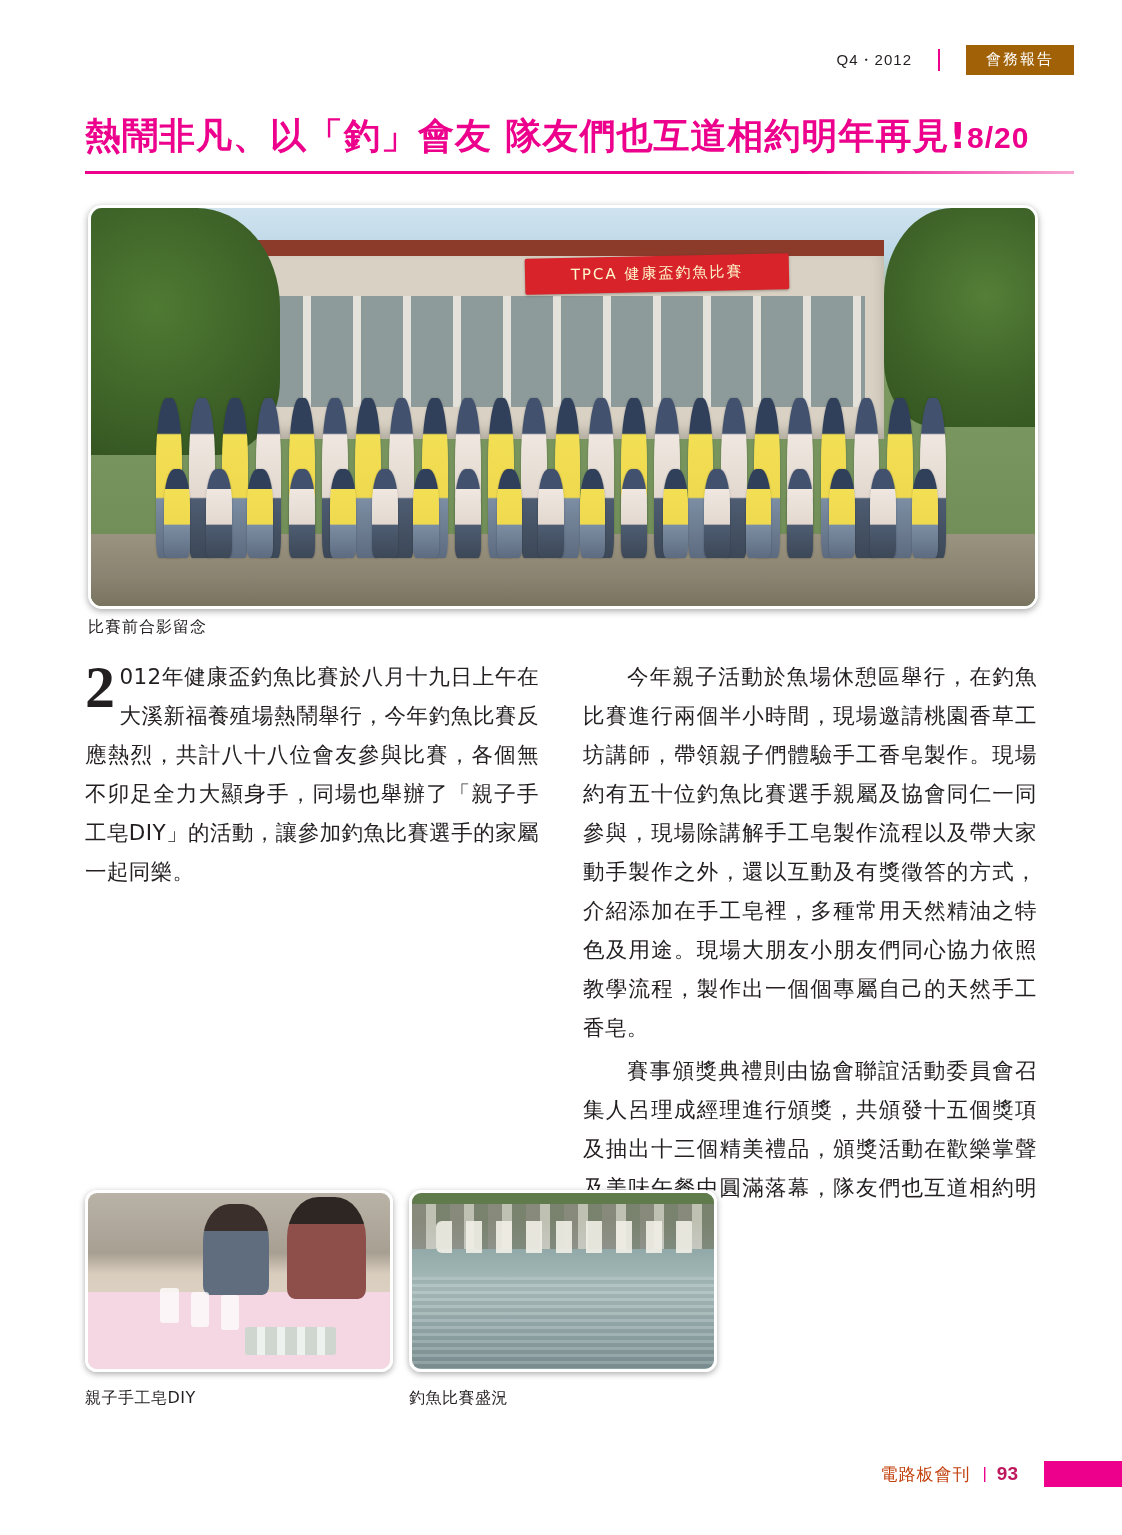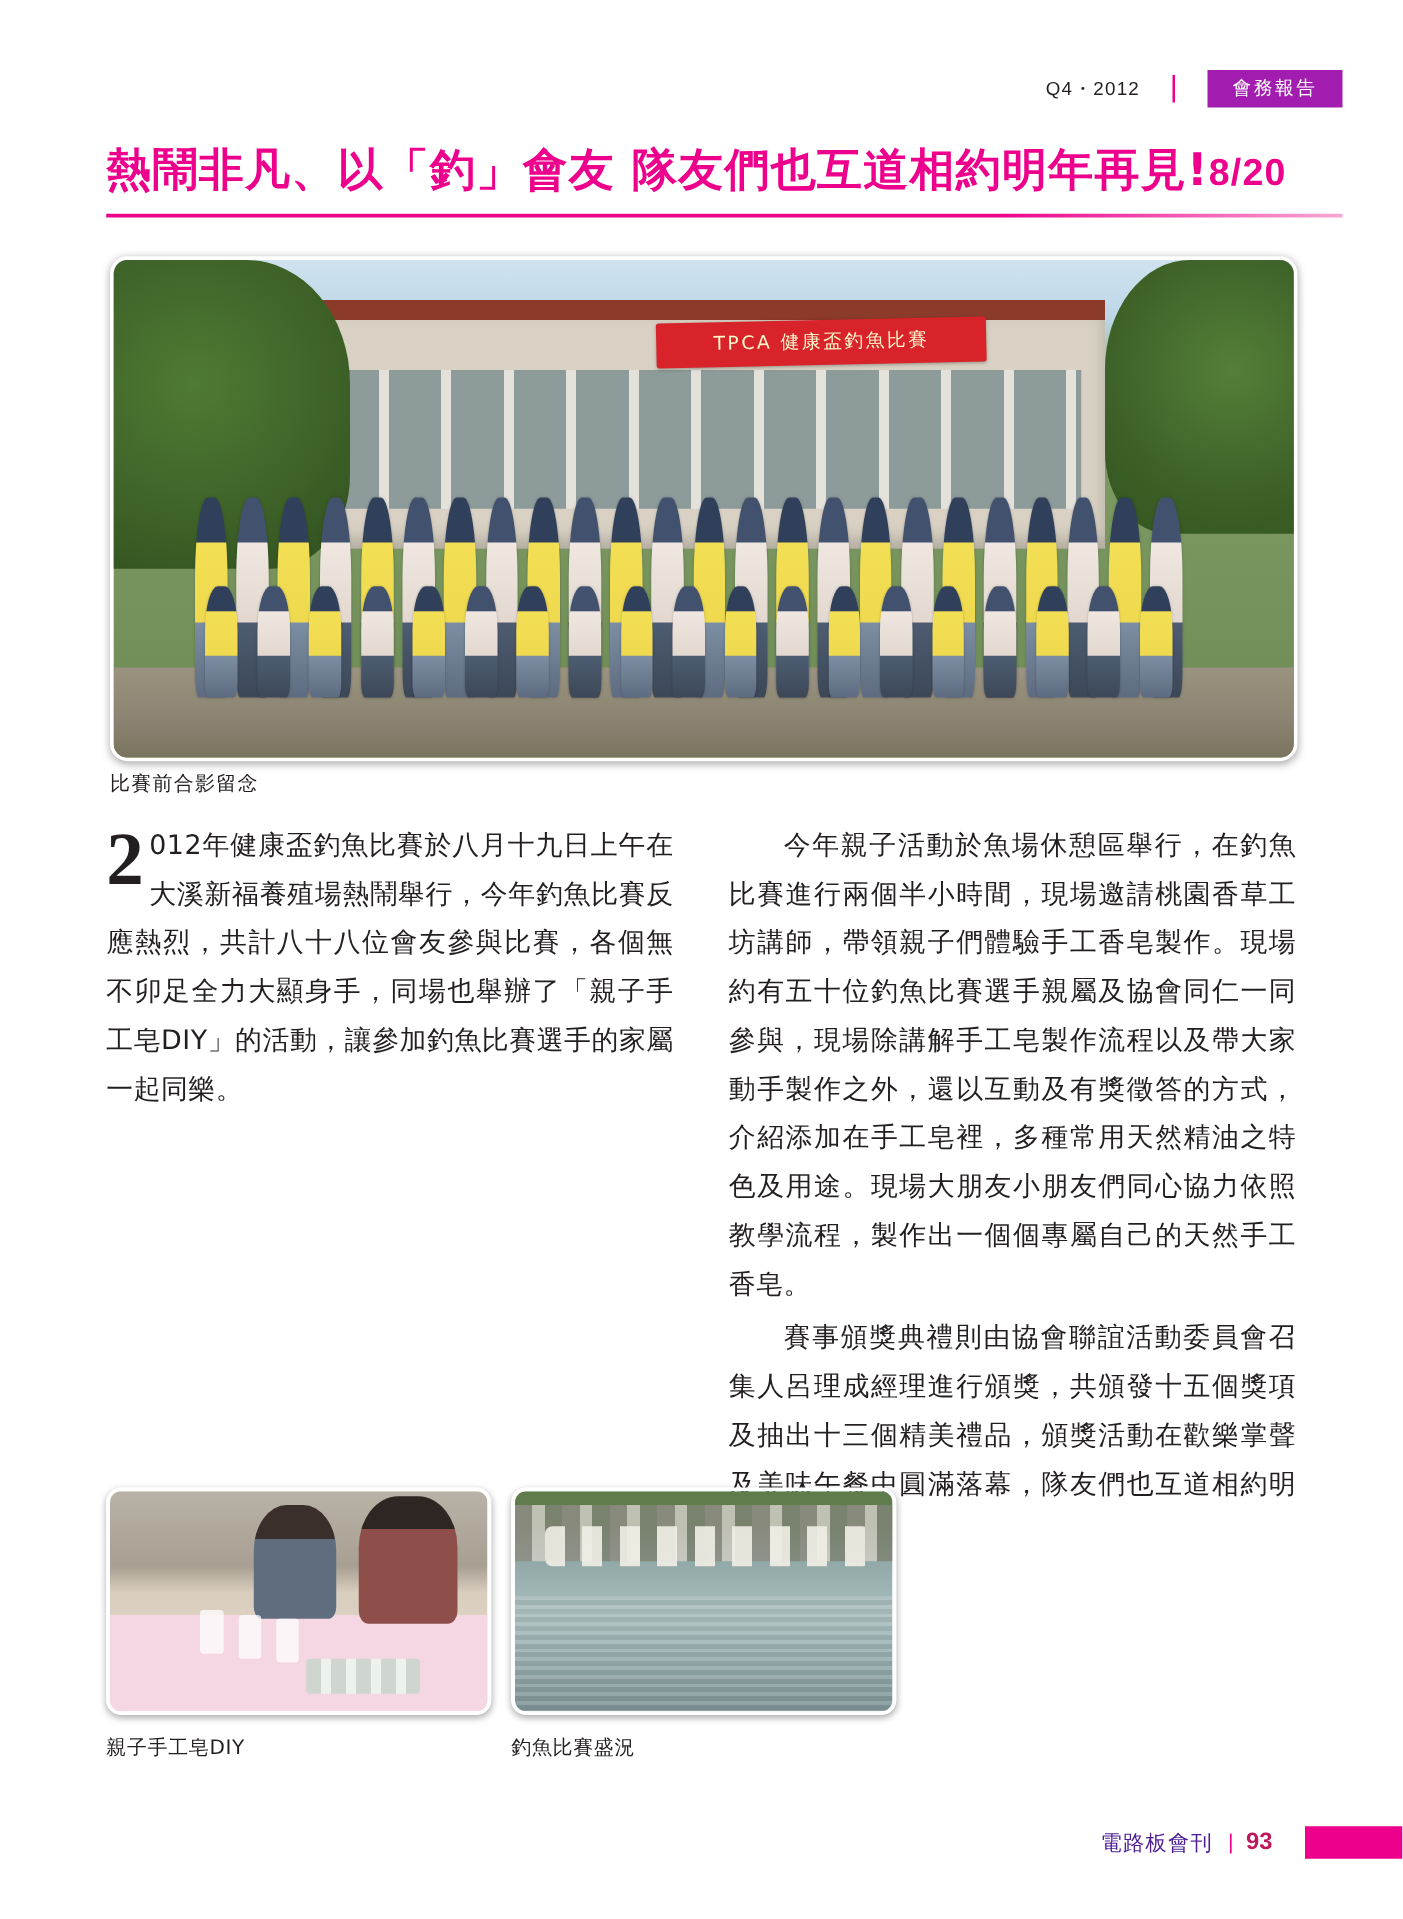--- a/index.html
+++ b/index.html
@@ -16,41 +16,41 @@
   }
 
   .page {
     position: absolute;
     inset: 0;
   }
 
   
   .header {
     position: absolute;
-    top: 56px;
+    top: 45px;
     right: 48px;
     display: flex;
     align-items: center;
     gap: 12px;
   }
   .issue-date {
     font-size: 15px;
     color: #231f20;
     letter-spacing: 1px;
     padding-right: 14px;
     font-family: "Liberation Sans", sans-serif;
   }
   .header-divider {
     width: 2px;
     height: 22px;
     background: #ec008c;
     margin-right: 14px;
   }
   .section-badge {
-    background: #a21caf;
+    background: #a16207;
     color: #ffffff;
     font-size: 15px;
     letter-spacing: 2px;
     padding: 5px 20px 6px 20px;
     font-family: "DejaVu Sans", sans-serif;
   }
 
   
   .title-wrap {
     position: absolute;
@@ -393,21 +393,21 @@
   
   .footer {
     position: absolute;
     bottom: 48px;
     right: 0;
     display: flex;
     align-items: center;
   }
   .footer-text {
     font-size: 17px;
-    color: #4c1d95;
+    color: #c2410c;
     font-family: Liberation Sans, sans-serif;
     letter-spacing: 1px;
     padding-right: 12px;
   }
   .footer-sep {
     color: #ec008c;
     padding-right: 10px;
     font-size: 17px;
   }
   .footer-page {

